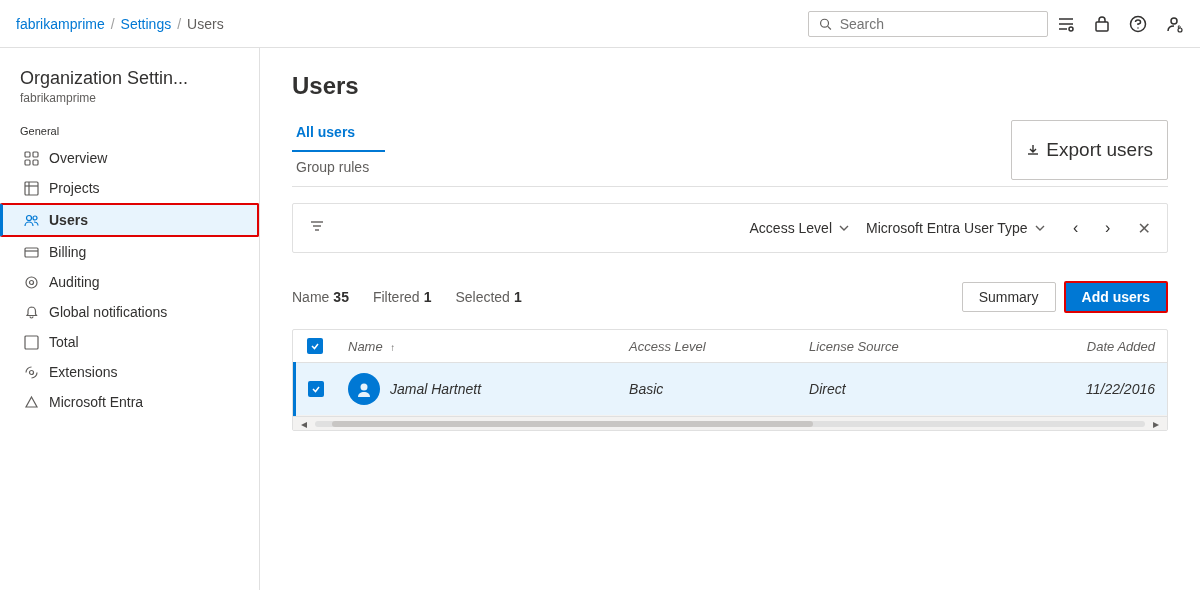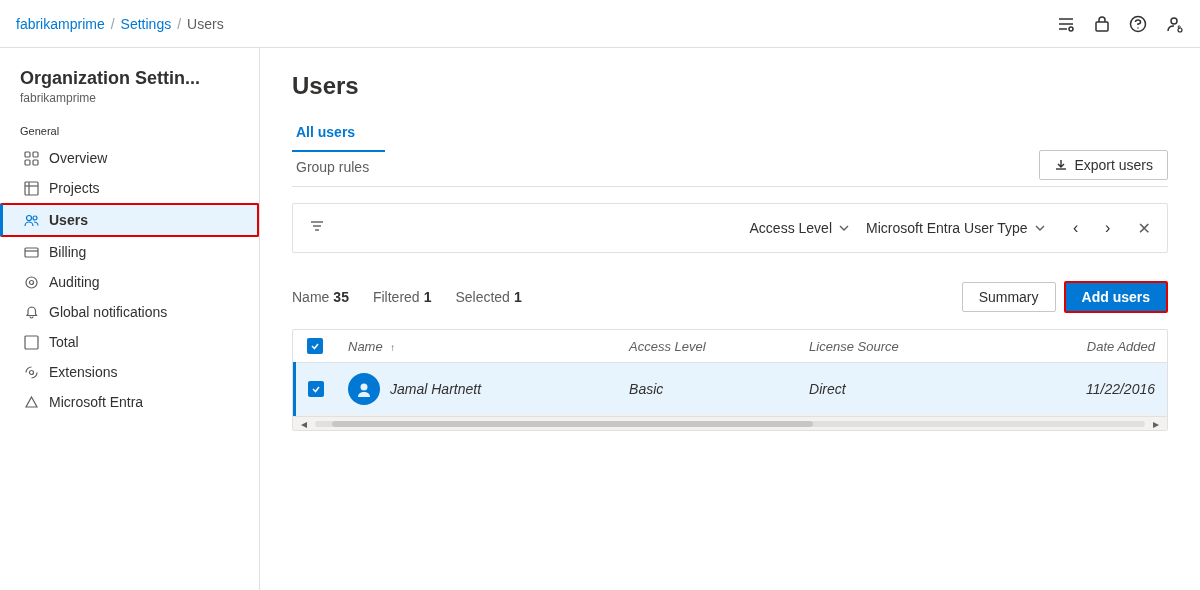--- a/index.html
+++ b/index.html
@@ -94,21 +94,21 @@
       bottom: 0;
       width: 4px;
       cursor: col-resize;
       background: transparent;
     }
     .sidebar-header {
       padding: 20px 20px 8px 20px;
     }
     .sidebar-title {
       font-size: 18px;
-      font-weight: 700;
+      font-weight: 400;
       color: #323130;
     }
     .sidebar-subtitle {
       font-size: 12px;
       color: #605e5c;
       margin-top: 2px;
     }
     .sidebar-search {
       margin: 12px 16px;
       display: flex;
@@ -196,26 +196,26 @@
     }
     .tab.active {
       color: #0078d4;
       border-bottom: 2px solid #0078d4;
       font-weight: 600;
     }
     .export-btn {
       display: flex;
       align-items: center;
       gap: 6px;
-      padding: 6px 14px;
+      padding: 18px 14px;
       border: 1px solid #c8c6c4;
       background: #fff;
       border-radius: 2px;
       cursor: pointer;
-      font-size: 14px;
+      font-size: 19px;
       color: #323130;
       margin-bottom: 6px;
     }
 
     
     .filter-bar {
       display: flex;
       align-items: center;
       padding: 10px 16px;
       border: 1px solid #e0e0e0;
@@ -385,20 +385,27 @@
 
 <div class="top-nav">
   <div class="breadcrumb">
     <span style="cursor:pointer;color:#0078d4">fabrikamprime</span>
     <span class="sep">/</span>
     <span style="cursor:pointer;color:#0078d4">Settings</span>
     <span class="sep">/</span>
     <span>Users</span>
   </div>
   <div class="nav-spacer"></div>
+  <div class="search-box">
+    <svg width="14" height="14" viewBox="0 0 16 16" fill="none">
+      <circle cx="7" cy="7" r="5" stroke="#605e5c" stroke-width="1.5"></circle>
+      <line x1="11" y1="11" x2="15" y2="15" stroke="#605e5c" stroke-width="1.5"></line>
+    </svg>
+    <input type="text" placeholder="Search" style="">
+  </div>
   <div class="nav-icons">
     <span class="nav-icon">
       <svg width="18" height="18" viewBox="0 0 18 18" fill="none">
         <line x1="2" y1="4" x2="16" y2="4" stroke="#323130" stroke-width="1.5"></line>
         <line x1="2" y1="9" x2="16" y2="9" stroke="#323130" stroke-width="1.5"></line>
         <line x1="2" y1="14" x2="10" y2="14" stroke="#323130" stroke-width="1.5"></line>
         <circle cx="14" cy="14" r="2" stroke="#323130" stroke-width="1.5"></circle>
       </svg>
     </span>
     <span class="nav-icon">

